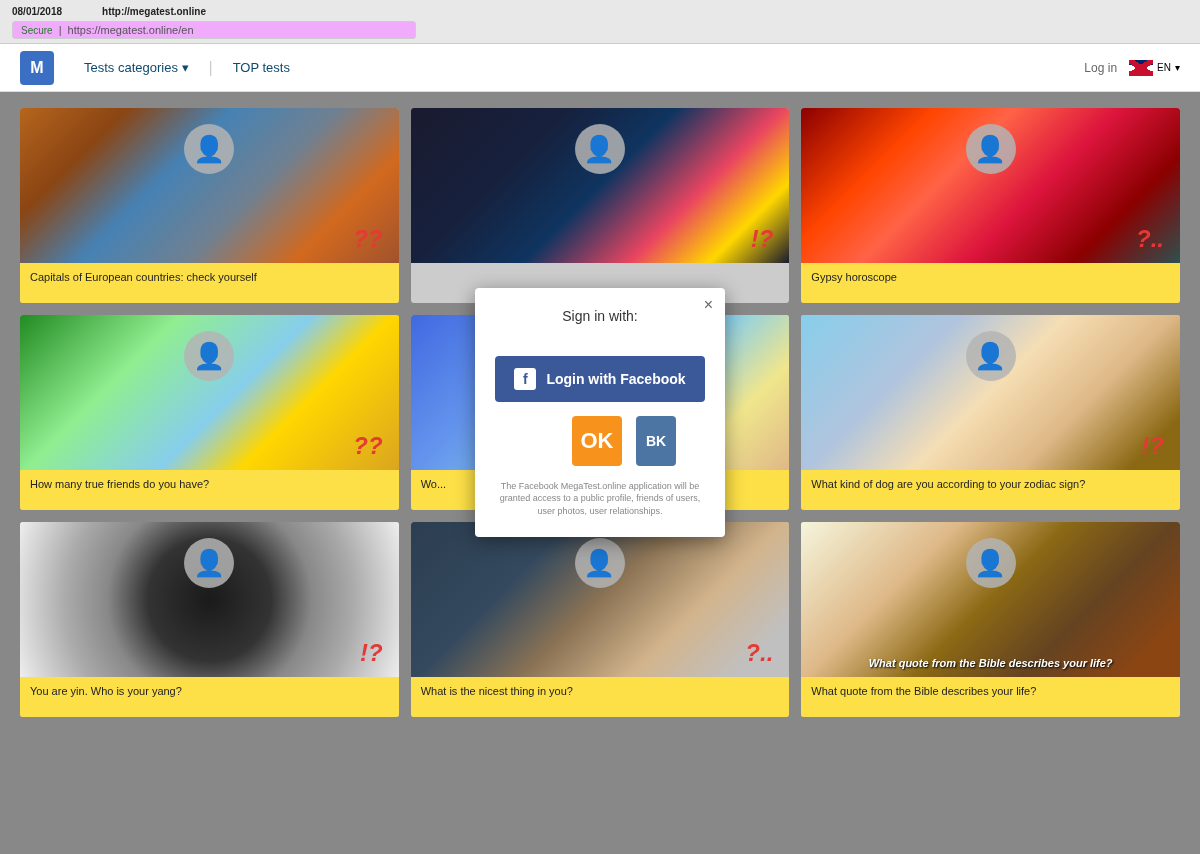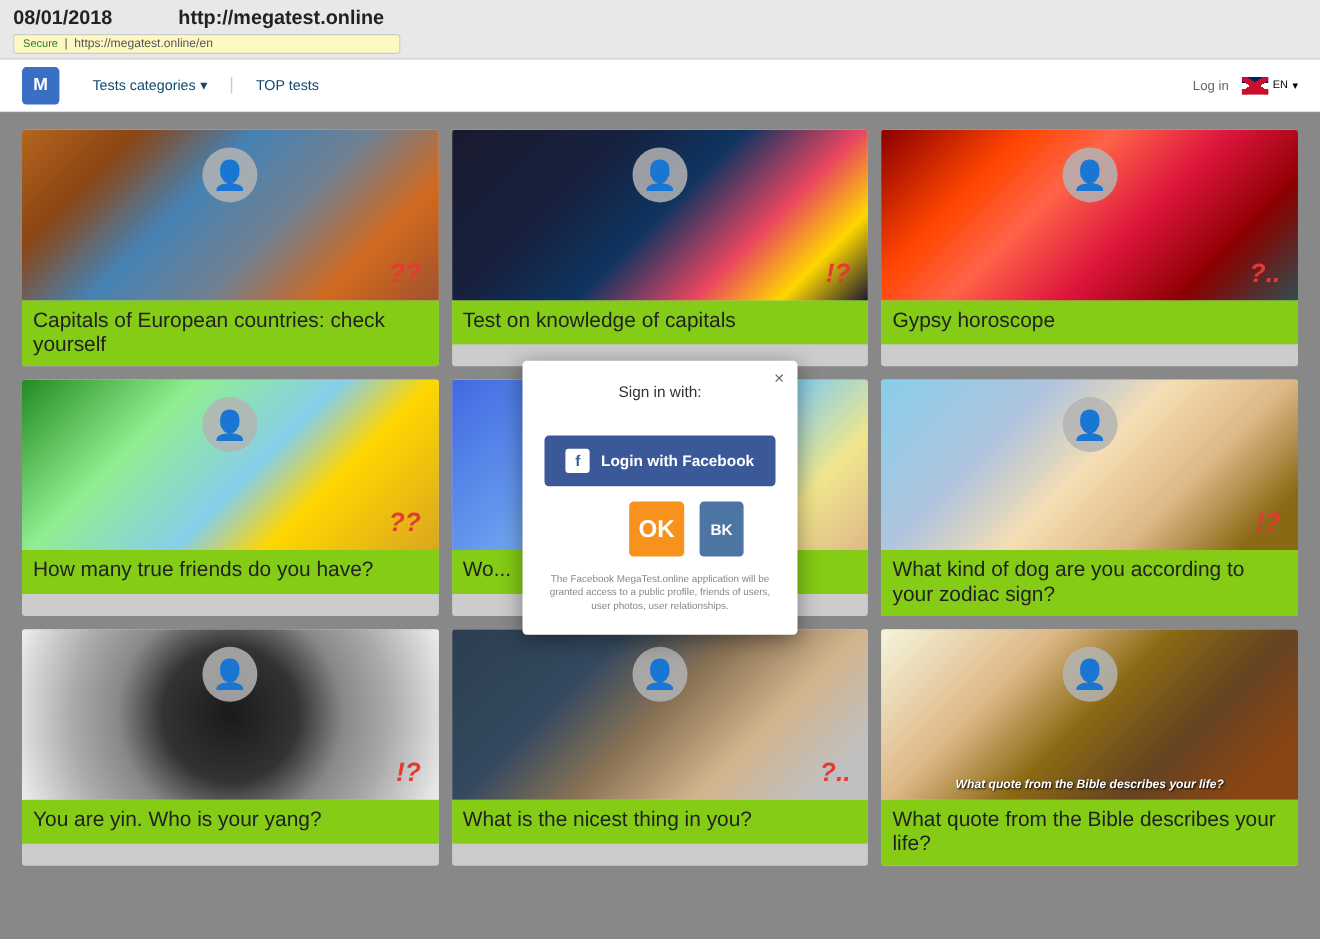--- a/index.html
+++ b/index.html
@@ -5,38 +5,38 @@
     * { margin: 0; padding: 0; box-sizing: border-box; }
     body { width: 1200px; height: 854px; overflow: hidden; font-family: Arial, sans-serif; background: #888; }
 
     
     .browser-bar {
       background: #e8e8e8;
       padding: 6px 12px 4px;
       border-bottom: 1px solid #ccc;
     }
     .browser-title {
-      font-size: 18px;
+      font-size: 10px;
       font-weight: bold;
       color: #222;
       display: flex;
-      gap: 60px;
+      gap: 40px;
       margin-bottom: 4px;
     }
     .browser-url-bar {
-      background: #fef9c3;
+      background: #f0abfc;
       border: 1px solid #ccc;
       border-radius: 3px;
       padding: 2px 8px;
       font-size: 11px;
       color: #555;
       display: flex;
       align-items: center;
       gap: 6px;
-      width: 352px;
+      width: 404px;
     }
     .secure-badge {
       color: #2a7a2a;
       font-size: 10px;
     }
 
     
     .site-header {
       background: #fff;
       display: flex;
@@ -191,23 +191,23 @@
       bottom: 10px;
       right: 16px;
       color: #e53935;
       font-size: 24px;
       font-weight: bold;
       font-style: italic;
     }
 
     .card-title {
       padding: 8px 10px;
-      font-size: 19px;
+      font-size: 11px;
       color: #222;
-      background: #84cc16;
+      background: #fde047;
       min-height: 40px;
     }
 
     
     .modal-overlay {
       position: absolute;
       top: 0; left: 0; right: 0; bottom: 0;
       display: flex;
       align-items: center;
       justify-content: center;
@@ -364,21 +364,20 @@
     <div class="card-title">Capitals of European countries: check yourself</div>
   </div>
       <div class="card">
     <div class="card-image img-city-night">
       <div class="avatar-circle">
         <span class="avatar-icon">👤</span>
       </div>
       <div class="question-mark">!?</div>
 
     </div>
-    <div class="card-title">Test on knowledge of capitals</div>
   </div>
       <div class="card">
     <div class="card-image img-gypsy">
       <div class="avatar-circle">
         <span class="avatar-icon">👤</span>
       </div>
       <div class="question-mark">?..</div>
 
     </div>
     <div class="card-title">Gypsy horoscope</div>

